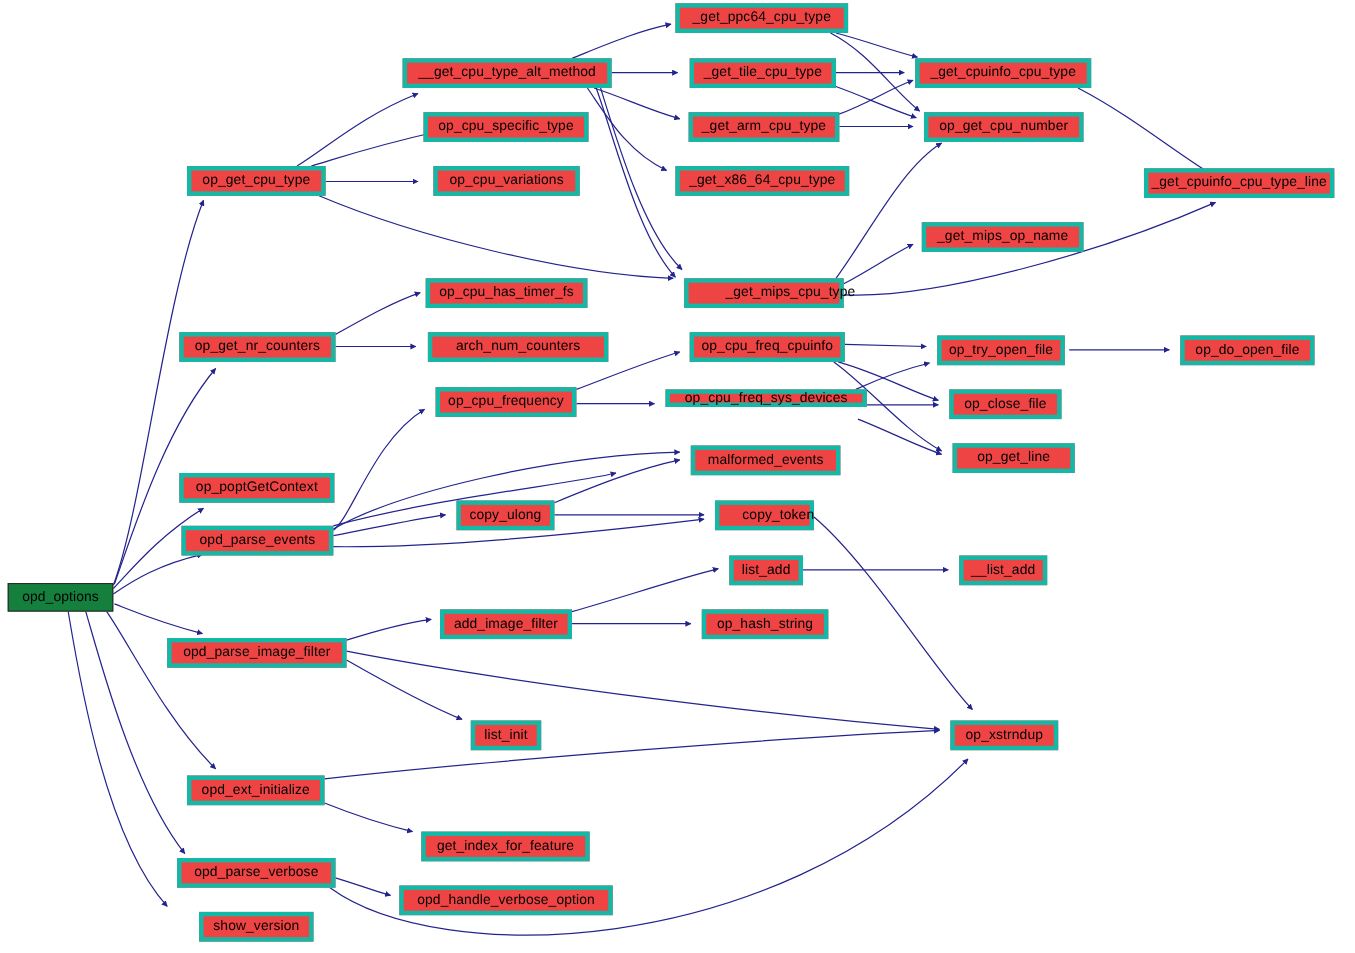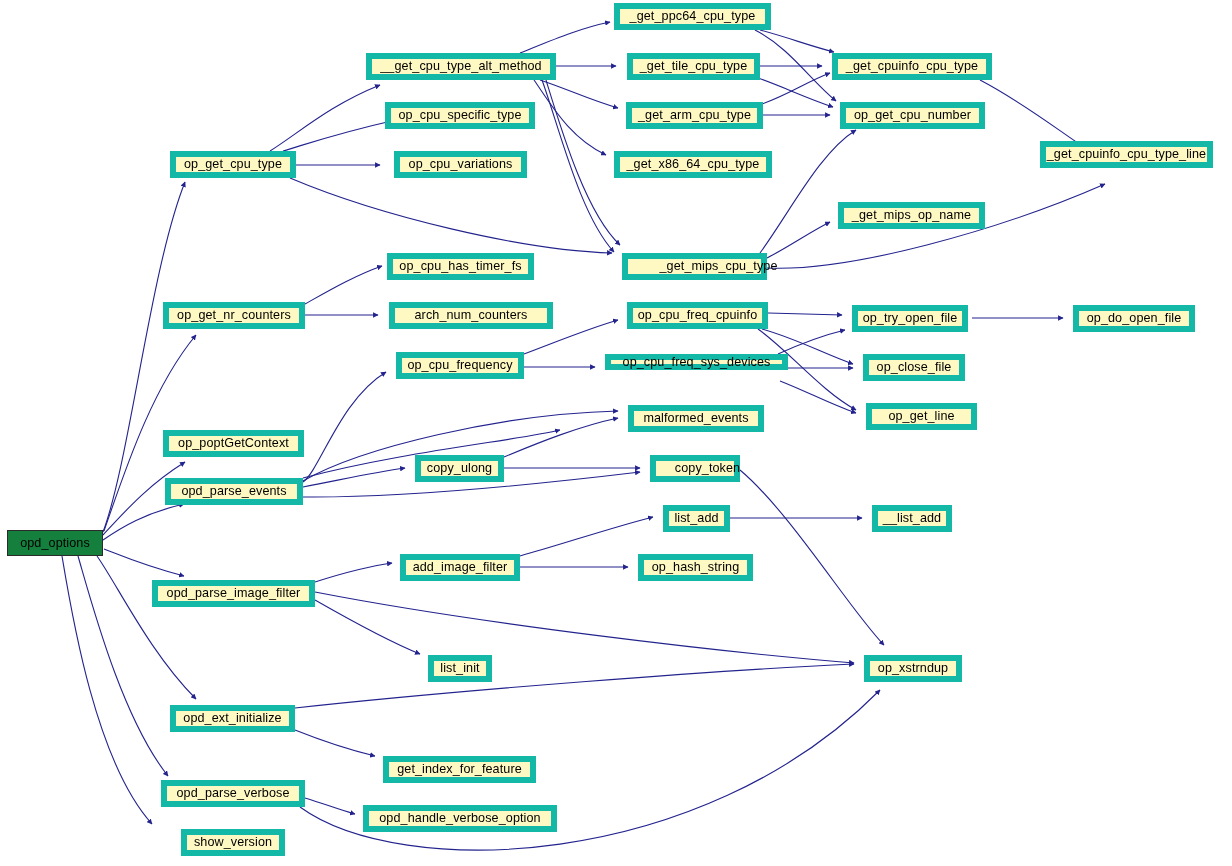--- a/index.html
+++ b/index.html
@@ -22,22 +22,22 @@
     position: absolute;
     left: 0;
     top: 0;
     width: 1232px;
     height: 866px;
     pointer-events: none;
   }
   .gnode {
     position: absolute;
     box-sizing: border-box;
-    border: 6px solid #14b8a6;
-    background: #fef9c3;
+    border: 4px solid #14b8a6;
+    background: #ef4444;
     color: #000000;
     font-size: 12.6px;
     line-height: 1;
     display: flex;
     align-items: center;
     justify-content: center;
     white-space: nowrap;
     letter-spacing: 0.1px;
     z-index: 5;
   }
@@ -153,21 +153,21 @@
       </div>
       <div class="gnode" style="left: 838px; top: 202px; width: 147px; height: 27px;">
         <span class="gnode-label">_get_mips_op_name</span>
       </div>
       <div class="gnode" style="left: 832px; top: 53px; width: 160px; height: 27px;">
         <span class="gnode-label">_get_cpuinfo_cpu_type</span>
       </div>
       <div class="gnode" style="left: 840px; top: 102px; width: 145px; height: 27px;">
         <span class="gnode-label">op_get_cpu_number</span>
       </div>
-      <div class="gnode" style="left: 1040px; top: 141px; width: 173px; height: 27px;">
+      <div class="gnode" style="left: 1040px; top: 153px; width: 173px; height: 27px;">
         <span class="gnode-label">_get_cpuinfo_cpu_type_line</span>
       </div>
       <div class="gnode" style="left: 387px; top: 253px; width: 147px; height: 27px;">
         <span class="gnode-label">op_cpu_has_timer_fs</span>
       </div>
       <div class="gnode" style="left: 163px; top: 302px; width: 142px; height: 27px;">
         <span class="gnode-label">op_get_nr_counters</span>
       </div>
       <div class="gnode" style="left: 389px; top: 302px; width: 164px; height: 27px;">
         <span class="gnode-label">arch_num_counters</span>

